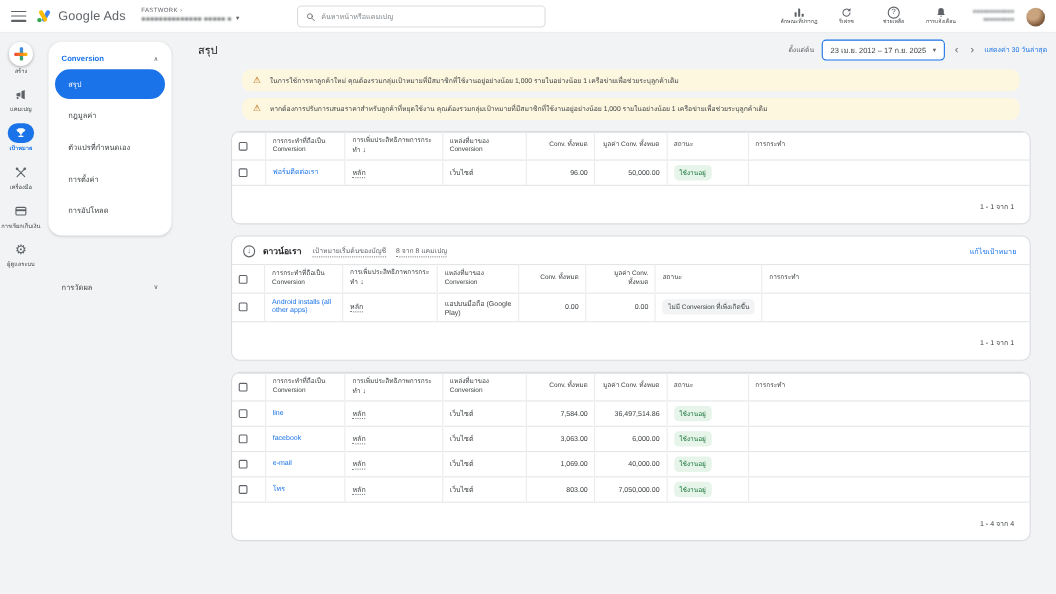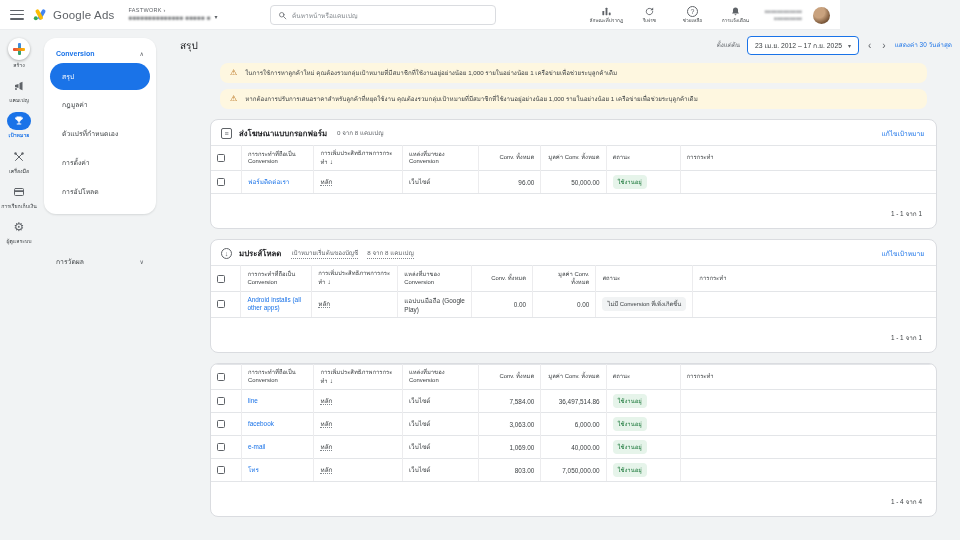--- a/index.html
+++ b/index.html
@@ -1,20 +1,20 @@
 <!DOCTYPE html>
 <html><head>
 <meta charset="utf-8">
 <style>
   * { margin:0; padding:0; box-sizing:border-box; }
   html,body { width:960px; height:540px; overflow:hidden;
     font-family:"Liberation Sans","DejaVu Sans",sans-serif; background:#f1f3f4; color:#3c4043; }
 
   
-  .top-header { position:absolute; top:0; left:0; width:840px; height:30px; background:#fff;
+  .top-header { position:absolute; top:0; left:0; width:960px; height:30px; background:#fff;
     border-bottom:1px solid #ebedef; display:flex; align-items:center; z-index:10; }
   .burger { width:14px; height:10px; margin:0 9px 0 10px; display:flex; flex-direction:column; justify-content:space-between; cursor:pointer; }
   .burger i { display:block; height:1.6px; background:#5f6368; border-radius:1px; }
   .logo-wrap { display:flex; align-items:center; gap:5px; margin-right:14px; }
   .logo-mark { width:15px; height:13px; }
   .logo-text { font-size:11.5px; color:#5f6368; letter-spacing:.2px; }
   .crumb { display:flex; flex-direction:column; justify-content:center; line-height:1.25; margin-right:10px; }
   .crumb-top { font-size:5.5px; color:#5f6368; letter-spacing:.3px; }
   .crumb-acct { font-size:6.5px; color:#3c4043; filter:blur(1.1px); }
   .crumb-row { display:flex; align-items:center; gap:4px; }
@@ -267,28 +267,20 @@
     <span class="tri">⚠</span>
     <span class="txt">ในการใช้การหาลูกค้าใหม่ คุณต้องรวมกลุ่มเป้าหมายที่มีสมาชิกที่ใช้งานอยู่อย่างน้อย 1,000 รายในอย่างน้อย 1 เครือข่ายเพื่อช่วยระบุลูกค้าเดิม</span>
   </div>
   <div class="warn">
     <span class="tri">⚠</span>
     <span class="txt">หากต้องการปรับการเสนอราคาสำหรับลูกค้าที่หยุดใช้งาน คุณต้องรวมกลุ่มเป้าหมายที่มีสมาชิกที่ใช้งานอยู่อย่างน้อย 1,000 รายในอย่างน้อย 1 เครือข่ายเพื่อช่วยระบุลูกค้าเดิม</span>
   </div>
 
   <div>
   <section class="card">
-    <div class="card-head">
-      <span class="sec-icon square">≡</span>
-      <span class="sec-title">ส่งโฆษณาแบบกรอกฟอร์ม</span>
-      <span class="sec-meta">
-            <span class="meta-item">0 จาก 8 แคมเปญ</span>
-          </span>
-      <a class="edit-link">แก้ไขเป้าหมาย</a>
-    </div>
     <table class="goal-table">
       <colgroup>
         <col style="width:4.2%">
             <col style="width:10%">
             <col style="width:12.2%">
             <col style="width:10.5%">
         <col style="width:8.6%">
             <col style="width:9%">
             <col style="width:10.2%">
             <col style="width:35.3%">
@@ -323,21 +315,21 @@
           </tbody>
     </table>
     <div class="card-foot">
       <span class="pagination">1 - 1 จาก 1</span>
     </div>
   </section>
 
   <section class="card">
     <div class="card-head">
       <span class="sec-icon circle">↓</span>
-      <span class="sec-title">มประส์โหลด</span>
+      <span class="sec-title">ดาวน์อเรา</span>
       <span class="sec-meta">
             <span class="meta-item dotted">เป้าหมายเริ่มต้นของบัญชี</span>
             <span class="meta-item dotted">8 จาก 8 แคมเปญ</span>
           </span>
       <a class="edit-link">แก้ไขเป้าหมาย</a>
     </div>
     <table class="goal-table">
       <colgroup>
         <col style="width:4.2%">
             <col style="width:10%">

